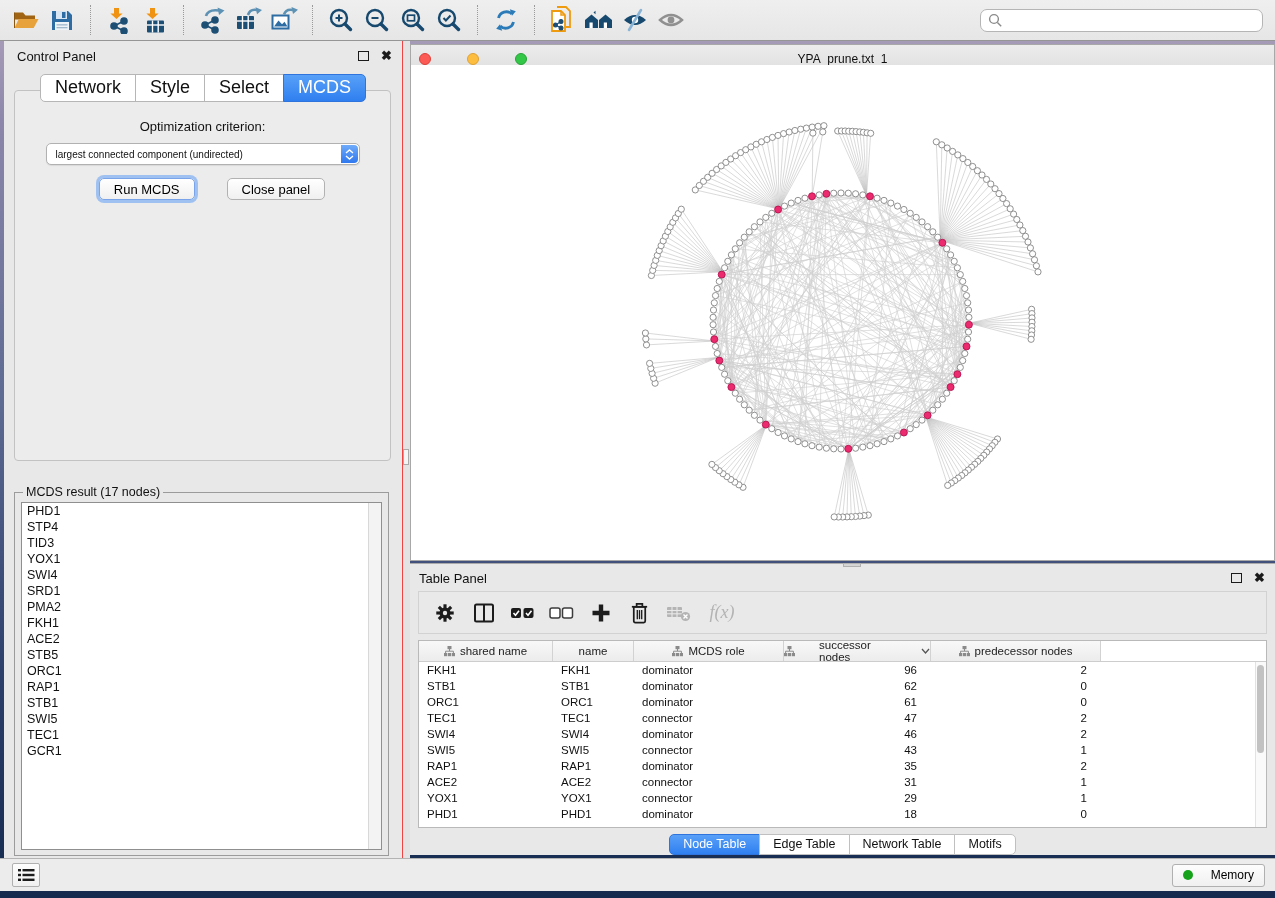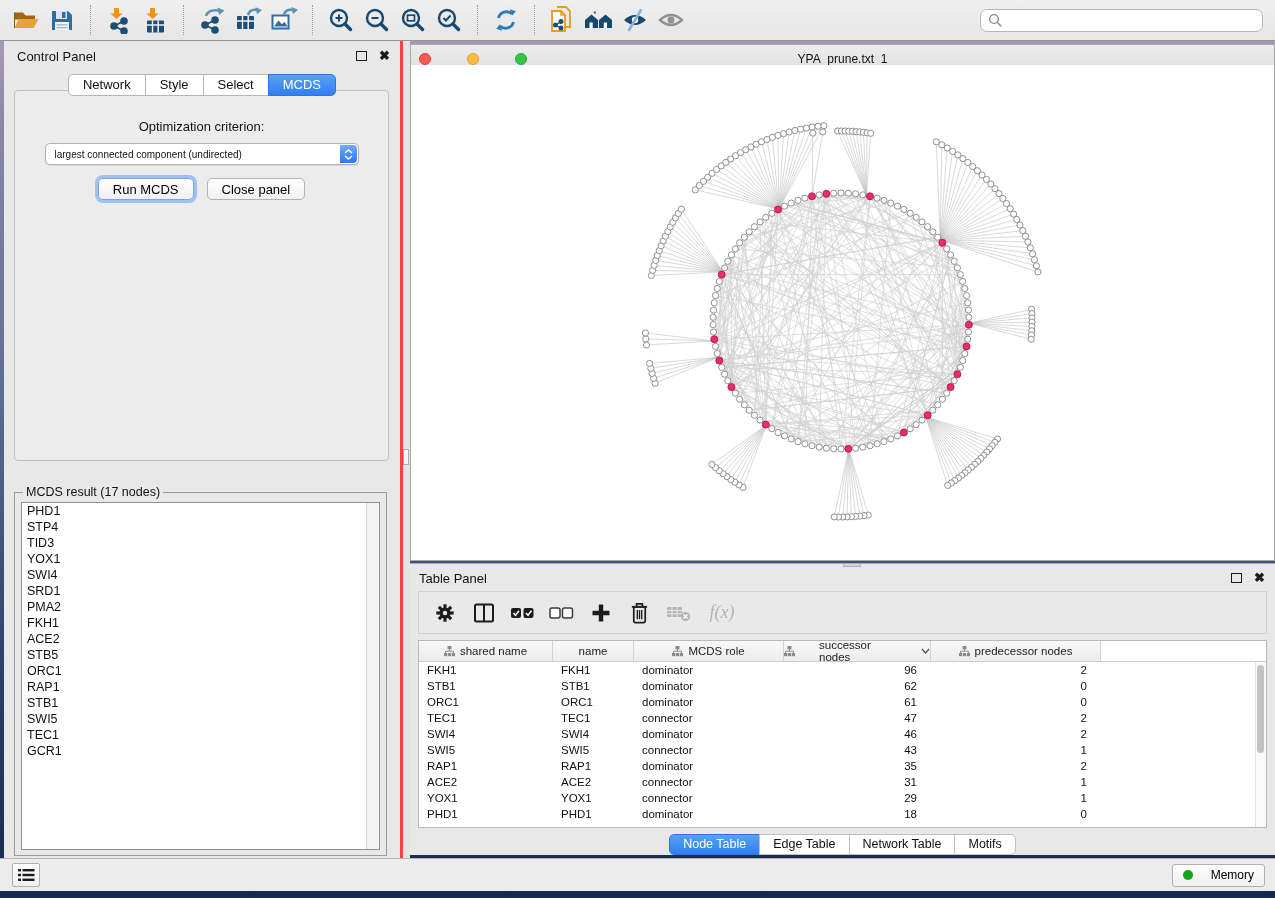--- a/index.html
+++ b/index.html
@@ -19,46 +19,46 @@
     background:transparent; border:none; cursor:default; }
   .tsep { width:0; height:30px; border-left:1px dotted #9a9a9a; margin:0 10px; }
   .searchbox { margin-left:auto; margin-right:12px; width:283px; height:23px;
     background:#fff; border:1px solid #b5b5b5; border-radius:7px;
     display:flex; align-items:center; padding-left:7px; }
   .searchbox input { border:none; outline:none; flex:1; height:19px; font-size:12px;
     font-family:"Liberation Sans",sans-serif; background:transparent; }
 
   
   .control-panel { position:absolute; left:4px; top:41px; width:399px; height:817px;
-    background:#e8e8e8; border-right:3px solid #ef4444; z-index:3; }
+    background:#e8e8e8; border-right:1px solid #ef4444; z-index:3; }
   .panel-head { height:26px; display:flex; align-items:center; padding:4px 10px 0 13px; }
   .panel-title { font-size:13px; color:#111; }
   .panel-head .spacer { flex:1; }
   .float-icon { width:11px; height:10px; border:1.6px solid #1a1a1a; display:inline-block; margin-right:12px; }
   .close-icon { font-size:13px; font-weight:bold; color:#1a1a1a; line-height:10px; }
 
   .cp-tabs { position:absolute; left:0; right:0; top:33px; display:flex; justify-content:center; z-index:2; }
-  .ctab { padding:2px 14px 3px; font-size:13px; background:#fff; border:1px solid #b6b6b6;
+  .ctab { padding:2px 14px 3px; font-size:18px; background:#fff; border:1px solid #b6b6b6;
     margin-left:-1px; color:#111; }
   .ctab:first-child { border-radius:5px 0 0 5px; margin-left:0; }
   .ctab:last-child { border-radius:0 5px 5px 0; }
   .ctab.active { background:linear-gradient(#58a0f8,#2f7ff0); color:#fff; border-color:#2f74dd; }
 
   .cp-box { position:absolute; left:10px; right:11px; top:49px; height:371px;
     background:#ececec; border:1px solid #c2c2c2; border-radius:4px; }
   .opt-label { text-align:center; margin-top:28px; font-size:13px; }
   .dd { width:314px; height:22px; margin:9px auto 0; background:#fff; border:1px solid #b1b1b1;
     border-radius:5px; display:flex; align-items:center; position:relative; font-size:10px;
     padding-left:9px; box-shadow:0 1px 1px rgba(0,0,0,.08); }
   .dd-step { position:absolute; right:1px; top:1px; bottom:1px; width:17px;
     border-radius:0 4px 4px 0; background:linear-gradient(#6fabfa,#2f78ee);
     display:flex; flex-direction:column; align-items:center; justify-content:center; gap:1px; }
   .btnrow { display:flex; justify-content:center; gap:13px; margin-top:13px; }
   .btn { height:22px; padding:0 14px; background:linear-gradient(#ffffff,#f0f0f0);
-    border:1px solid #b2b2b2; border-radius:5px; font-size:13px; font-family:"Liberation Sans",sans-serif; }
+    border:1px solid #b2b2b2; border-radius:5px; font-size:13px; font-family:"Liberation Sans",sans-serif;margin-left:19px; }
   .btn.focusring { box-shadow:0 0 0 3px rgba(96,158,246,.55); border-color:#7aa4ea; }
 
   .mcds-fieldset { position:absolute; left:10px; right:13px; top:444px; height:371px;
     border:1px solid #9b9b9b; padding:3px 6px 7px 6px; }
   .mcds-fieldset legend { font-size:12.5px; padding:0 3px; margin-left:2px; color:#111; }
   .mcds-listbox { position:relative; width:100%; height:348px; background:#fff;
     border:1px solid #8f8f8f; overflow:hidden; }
   .mcds-scroll { position:absolute; right:0; top:0; bottom:0; width:13px;
     background:#f3f3f3; border-left:1px solid #d8d8d8; }
   .mcds-item { font-size:12.5px; line-height:16px; padding-left:5px; }

